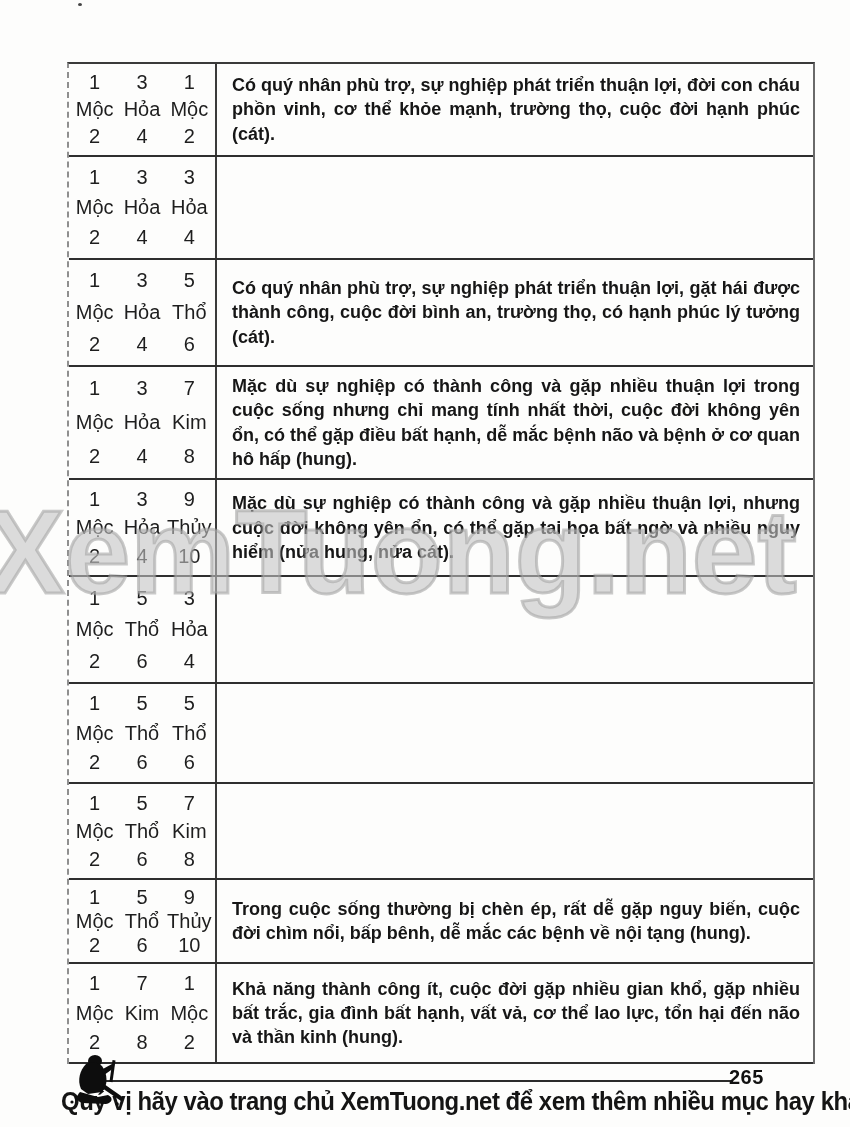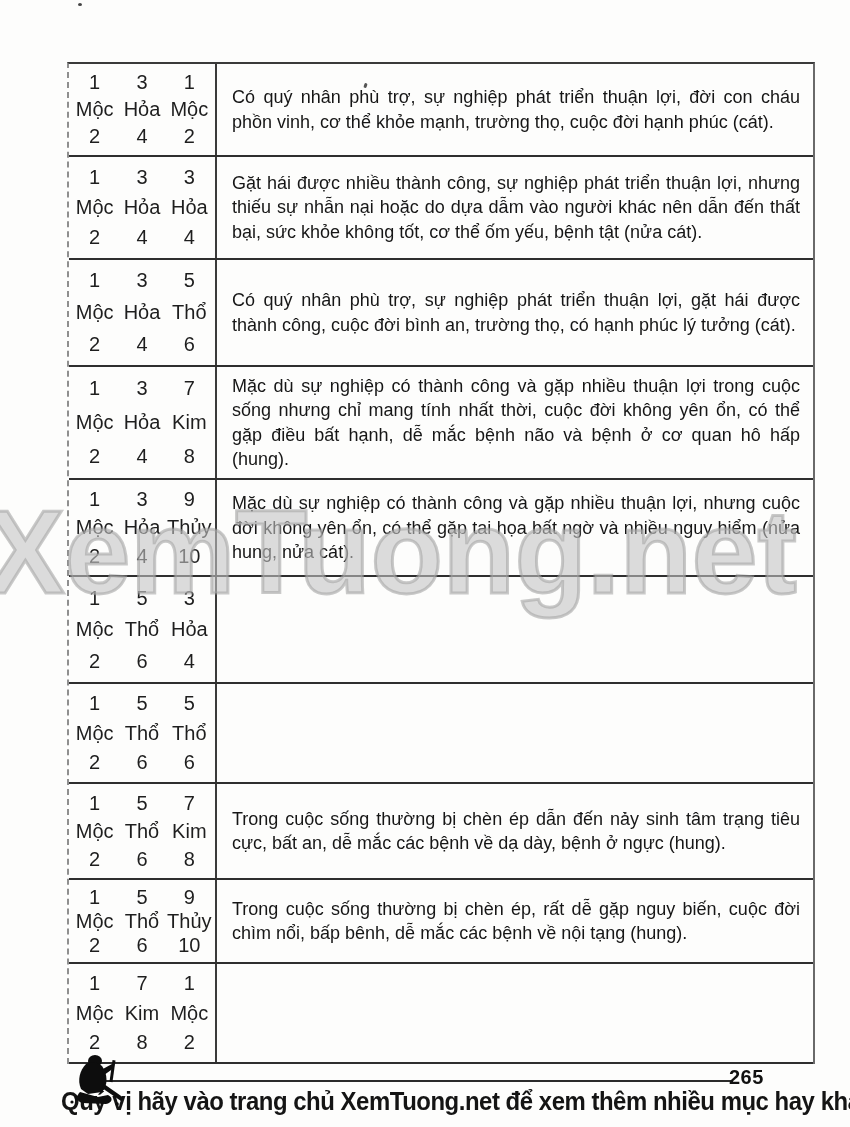--- a/index.html
+++ b/index.html
@@ -37,20 +37,21 @@
     padding:5px 2px;
   }
   .grid-line{display:flex;}
   .grid-line span{flex:1;text-align:center;font-size:20px;color:#1e1e1e;}
   .cell-right{
     flex:1;box-sizing:border-box;
     padding:7px 13px 7px 15px;
     font-size:18px;line-height:1.35;text-align:justify;
     display:flex;flex-direction:column;justify-content:center;
     color:#161616;
+    font-weight:bold;
   }
 
   
   .watermark{
     position:absolute;top:484px;left:-14px;z-index:3;
     font-size:118px;font-weight:700;white-space:nowrap;letter-spacing:0;
     color:rgba(255,255,255,0.18);
     -webkit-text-stroke:3px rgba(160,160,160,0.55);
     text-shadow:0 0 1px rgba(170,170,170,0.5);
     pointer-events:none;user-select:none;
@@ -110,21 +111,20 @@
         <span>Mộc</span>
         <span>Hỏa</span>
         <span>Hỏa</span>
       </div>
       <div class="grid-line">
         <span>2</span>
         <span>4</span>
         <span>4</span>
       </div>
     </div>
-    <div class="cell-right">Gặt hái được nhiều thành công, sự nghiệp phát triển thuận lợi, nhưng thiếu sự nhẫn nại hoặc do dựa dẫm vào người khác nên dẫn đến thất bại, sức khỏe không tốt, cơ thể ốm yếu, bệnh tật (nửa cát).</div>
   </div>
 
   <div class="row">
     <div class="cell-left">
       <div class="grid-line">
         <span>1</span>
         <span>3</span>
         <span>5</span>
       </div>
       <div class="grid-line">
@@ -234,21 +234,20 @@
         <span>Mộc</span>
         <span>Thổ</span>
         <span>Kim</span>
       </div>
       <div class="grid-line">
         <span>2</span>
         <span>6</span>
         <span>8</span>
       </div>
     </div>
-    <div class="cell-right">Trong cuộc sống thường bị chèn ép dẫn đến nảy sinh tâm trạng tiêu cực, bất an, dễ mắc các bệnh về dạ dày, bệnh ở ngực (hung).</div>
   </div>
 
   <div class="row">
     <div class="cell-left">
       <div class="grid-line">
         <span>1</span>
         <span>5</span>
         <span>9</span>
       </div>
       <div class="grid-line">
@@ -276,20 +275,21 @@
         <span>Mộc</span>
         <span>Kim</span>
         <span>Mộc</span>
       </div>
       <div class="grid-line">
         <span>2</span>
         <span>8</span>
         <span>2</span>
       </div>
     </div>
+    <div class="cell-right">Khả năng thành công ít, cuộc đời gặp nhiều gian khổ, gặp nhiều bất trắc, gia đình bất hạnh, vất vả, cơ thể lao lực, tổn hại đến não và thần kinh (hung).</div>
   </div>
 </div>
 
   <div class="watermark">XemTuong.net</div>
 
   <svg class="ink-figure" viewBox="0 0 64 54" xmlns="http://www.w3.org/2000/svg">
     <g fill="#0d0d0d">
       <ellipse cx="27" cy="7" rx="7" ry="6"></ellipse>
       <path d="M18,10 C12,16 9,26 13,35 L20,40 L34,38 C40,32 40,20 34,12 C30,8 22,7 18,10 Z"></path>
       <path d="M33,16 L44,10 L46,14 L36,21 Z"></path>

